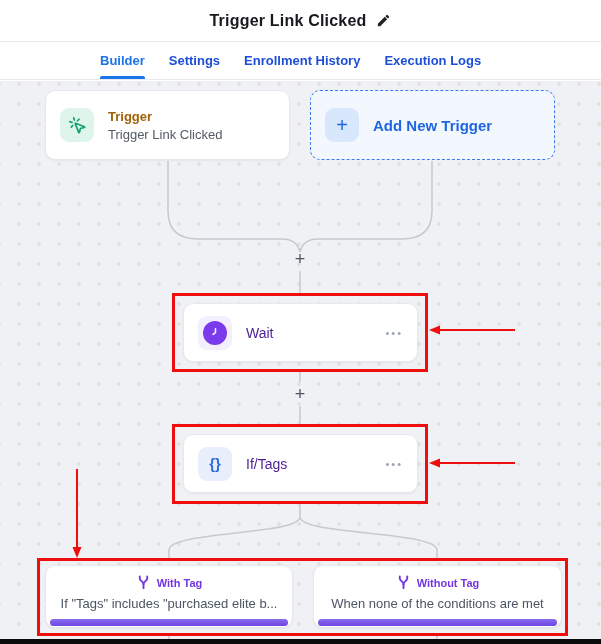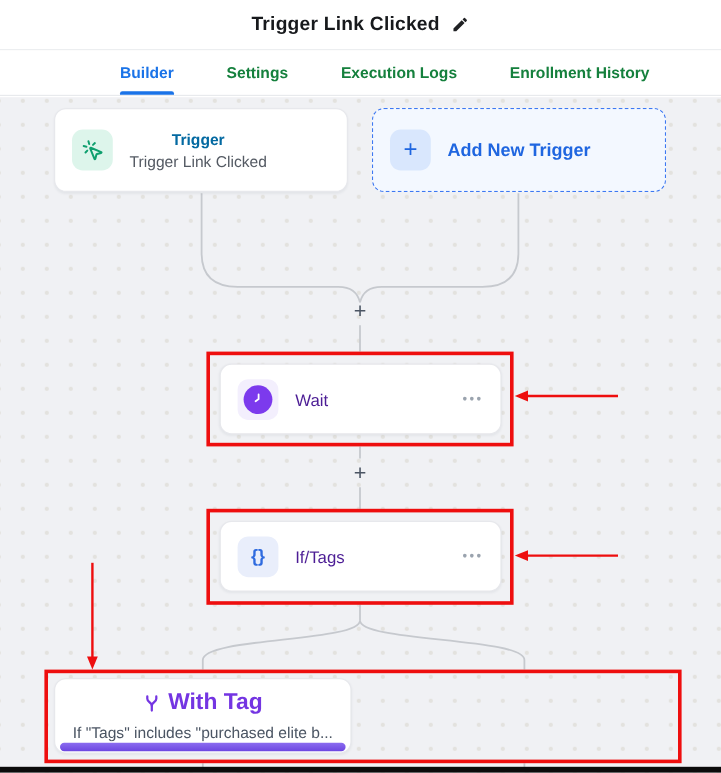--- a/index.html
+++ b/index.html
@@ -5,41 +5,41 @@
   * { margin:0; padding:0; box-sizing:border-box; }
   html,body { width:601px; height:644px; overflow:hidden; }
   body { font-family:"Liberation Sans", sans-serif; background:#fff; position:relative; }
 
   
   .header { height:42px; background:#fff; display:flex; align-items:center; justify-content:center; gap:10px; border-bottom:1px solid #e8eaed; }
   .header .title { font-size:16px; font-weight:700; color:#17191c; letter-spacing:.2px; }
   .pencil { width:15px; height:15px; display:inline-block; cursor:pointer; }
 
   
-  .tabbar { height:38px; background:#fff; display:flex; align-items:stretch; padding-left:100px; gap:44px; border-bottom:1px solid #e8eaed; }
-  .tab { display:flex; align-items:center; font-size:13px; font-weight:600; color:#15803d; position:relative; cursor:pointer; }
+  .tabbar { height:38px; background:#fff; display:flex; align-items:stretch; padding-left:100px; gap:24px; border-bottom:1px solid #e8eaed; }
+  .tab { display:flex; align-items:center; font-size:13px; font-weight:600; color:#1d4ed8; position:relative; cursor:pointer; }
   .tab.active { color:#1a73e8; }
   .tab.active::after { content:""; position:absolute; left:0; right:0; bottom:0; height:3px; background:#1a73e8; border-radius:2px 2px 0 0; }
 
   
   .canvas { position:absolute; top:81px; left:0; width:601px; height:563px;
     background-color:#f0f1f4;
     background-image:radial-gradient(circle, #e3e2de 1.6px, transparent 1.9px);
     background-size:20px 20px; background-position:9px 13px; }
 
   svg.wires { position:absolute; inset:0; width:100%; height:100%; pointer-events:none; }
 
   .node-card { position:absolute; background:#fff; border:1px solid #e7e8ec; border-radius:10px;
     box-shadow:0 1px 2px rgba(40,50,60,.06); display:flex; align-items:center; padding:0 14px; gap:14px; cursor:pointer; }
   .icon-sq { width:34px; height:34px; border-radius:9px; display:flex; align-items:center; justify-content:center; flex:0 0 auto; }
 
   
   .trigger-card { left:45px; top:9px; width:245px; height:70px; }
   .trigger-card .icon-sq { background:#ddf5eb; }
-  .t-label { font-size:13px; font-weight:700; color:#0369a1; margin-bottom:3px;text-align:center; }
+  .t-label { font-size:13px; font-weight:700; color:#a16207; margin-bottom:3px; }
   .t-sub { font-size:13px; color:#545a63; }
 
   
   .add-card { left:310px; top:9px; width:245px; height:70px; background:#f3f8ff;
     border:1.6px dashed #3d78f2; border-radius:10px; box-shadow:none; }
   .add-card .icon-sq { background:#d9e7fd; color:#1f66e0; font-size:20px; font-weight:400; }
   .add-label { font-size:15px; font-weight:700; color:#1f66e0; }
 
   
   .wait-card { left:183px; top:222px; width:235px; height:59px; }
@@ -60,21 +60,21 @@
   .red-rect { position:absolute; border:3px solid #ee0e0e; pointer-events:none; }
   .rect-wait { left:172px; top:212px; width:256px; height:79px; }
   .rect-ifelse { left:172px; top:343px; width:256px; height:80px; }
   .rect-branches { left:37px; top:477px; width:531px; height:78px; }
 
   
   .branch-card { position:absolute; background:#fff; border:1px solid #e7e8ec; border-radius:10px;
     box-shadow:0 1px 2px rgba(40,50,60,.06); height:63px; top:484px; padding-top:9px; text-align:center; cursor:pointer; }
   .branch-left { left:45px; width:248px; }
   .branch-right { left:313px; width:249px; }
-  .b-head { display:flex; align-items:center; justify-content:center; gap:6px; font-size:19px; font-weight:700; color:#7435e2; }
+  .b-head { display:flex; align-items:center; justify-content:center; gap:6px; font-size:11px; font-weight:700; color:#7435e2; }
   .b-desc { margin-top:6px; font-size:13px; color:#4b5563; white-space:nowrap; overflow:hidden; }
   .b-bar { position:absolute; left:4px; right:4px; bottom:1px; height:7px; border-radius:8px;
     background:linear-gradient(#8b6cf0,#6d46e0); }
 
   .bottom-strip { position:absolute; left:0; bottom:0; width:601px; height:5px; background:#0b0b0b; }
 </style>
 </head>
 <body>
 
 <div class="header">
@@ -82,22 +82,22 @@
   <span class="pencil">
     <svg viewBox="0 0 24 24" width="15" height="15" fill="#202124">
       <path d="M3 17.25V21h3.75L17.81 9.94l-3.75-3.75L3 17.25zM20.71 7.04c.39-.39.39-1.02 0-1.41l-2.34-2.34a.9959.9959 0 0 0-1.41 0l-1.83 1.83 3.75 3.75 1.83-1.83z"></path>
     </svg>
   </span>
 </div>
 
 <div class="tabbar">
   <div class="tab active">Builder</div>
   <div class="tab">Settings</div>
+  <div class="tab">Enrollment History</div>
   <div class="tab">Execution Logs</div>
-  <div class="tab">Enrollment History</div>
 </div>
 
 <div class="canvas">
 
   <svg class="wires" viewBox="0 0 601 563">
     <g stroke="#c6c9ce" stroke-width="1.5" fill="none">
       <path d="M168,80 V130 Q168,158 198,158 L282,158 Q297,158 300,171"></path>
       <path d="M432,80 V130 Q432,158 402,158 L318,158 Q303,158 300,171"></path>
       <path d="M300,190 V212"></path>
       <path d="M300,291 V301"></path>
@@ -173,15 +173,26 @@
       <svg viewBox="0 0 16 16" width="15" height="15" fill="none" stroke="#7435e2" stroke-width="2" stroke-linecap="round">
         <path d="M4 1.5 v2 c0 3.5 4 2.8 4 6.3 V14"></path>
         <path d="M12 1.5 v2 c0 3.5 -4 2.8 -4 6.3"></path>
       </svg>
       <span>With Tag</span>
     </div>
     <div class="b-desc">If "Tags" includes "purchased elite b...</div>
     <div class="b-bar"></div>
   </div>
 
+  <div class="branch-card branch-right">
+    <div class="b-head">
+      <svg viewBox="0 0 16 16" width="15" height="15" fill="none" stroke="#7435e2" stroke-width="2" stroke-linecap="round">
+        <path d="M4 1.5 v2 c0 3.5 4 2.8 4 6.3 V14"></path>
+        <path d="M12 1.5 v2 c0 3.5 -4 2.8 -4 6.3"></path>
+      </svg>
+      <span>Without Tag</span>
+    </div>
+    <div class="b-desc">When none of the conditions are met</div>
+    <div class="b-bar"></div>
+  </div>
 
   <div class="bottom-strip"></div>
 </div>
 
 </body></html>

